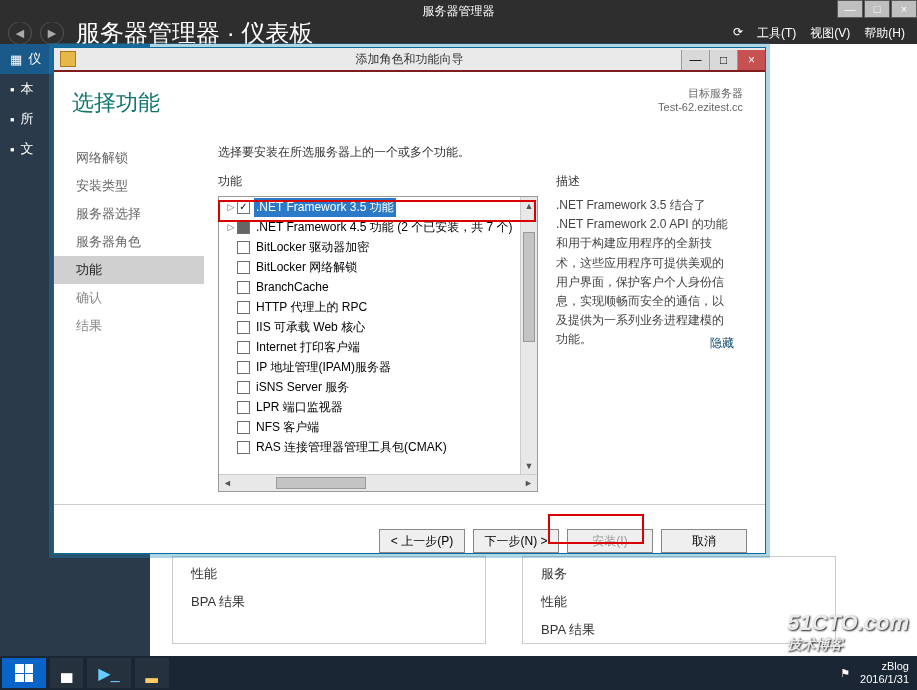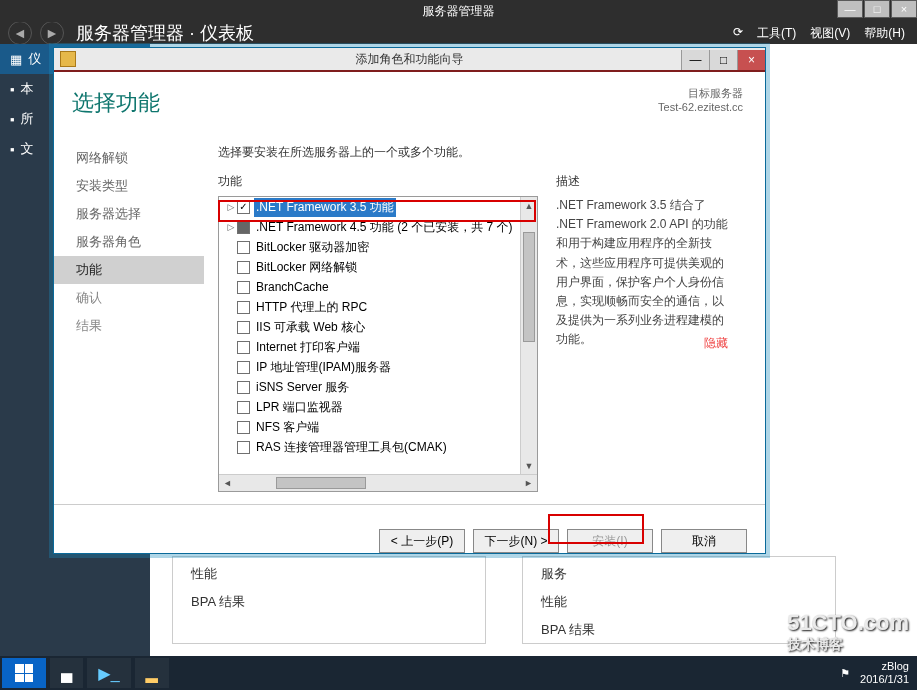--- a/index.html
+++ b/index.html
@@ -6,21 +6,21 @@
 body { width: 917px; height: 690px; background: #0a3b5a; overflow: hidden; position: relative; }
 
 
 .parent-window { position: absolute; top: 0; left: 0; width: 917px; height: 690px; }
 .parent-titlebar { height: 22px; background: #2e2e2e; color: #fff; display: flex; align-items: center; justify-content: center; font-size: 12px; position: relative; }
 .parent-titlebar .ctrls { position: absolute; right: 0; top: 0; display: flex; }
 .parent-titlebar .ctrl { width: 26px; height: 18px; background: #bfbfbf; border: 1px solid #5a5a5a; margin-left: 1px; display: flex; align-items: center; justify-content: center; font-size: 11px; }
 .parent-menubar { height: 22px; background: #2e2e2e; color: #fff; display: flex; align-items: center; padding-left: 8px; font-size: 12px; }
 .parent-menubar .nav { display: flex; align-items: center; gap: 8px; }
 .parent-menubar .arrow { width: 24px; height: 24px; border: 1px solid #555; border-radius: 50%; display: flex; align-items: center; justify-content: center; color: #aaa; font-size: 14px; }
-.parent-menubar .breadcrumb { margin-left: 12px; font-size: 18px; color: #fff; }
+.parent-menubar .breadcrumb { margin-left: 12px; font-size: 24px; color: #fff; }
 .parent-menubar .right-menu { margin-left: auto; display: flex; gap: 14px; padding-right: 12px; }
 
 
 .sm-body { background: #fff; height: calc(100% - 44px); display: flex; }
 .sm-sidebar { width: 150px; background: #2a3a4a; color: #fff; font-size: 13px; }
 .sm-sidebar .item { padding: 6px 10px; display: flex; align-items: center; gap: 6px; }
 .sm-sidebar .item.sel { background: #1a5a8a; }
 .sm-content { flex: 1; background: #fff; padding: 10px; color: #333; }
 
 
@@ -64,21 +64,21 @@
 .tree-hscroll .arrow { width: 17px; height: 17px; display: flex; align-items: center; justify-content: center; font-size: 9px; color: #555; }
 .tree-hscroll .arrow.right { margin-left: auto; }
 .tree-vscroll { position: absolute; right: 0; top: 0; bottom: 17px; width: 17px; background: #e8e8e8; border-left: 1px solid #ccc; display: flex; flex-direction: column; align-items: center; }
 .tree-vscroll .vthumb { width: 12px; height: 110px; background: #c4c4c4; border: 1px solid #9a9a9a; margin-top: 18px; }
 .tree-vscroll .varrow { width: 17px; height: 17px; display: flex; align-items: center; justify-content: center; font-size: 9px; color: #555; }
 .tree-vscroll .varrow.down { margin-top: auto; }
 
 .red-box-tree { position: absolute; left: 0px; top: 27px; width: 318px; height: 22px; border: 2px solid #d80000; pointer-events: none; }
 
 .desc-text { font-size: 12px; color: #444; line-height: 1.6; }
-.desc-hide { position: absolute; right: 6px; top: 162px; font-size: 12px; color: #ef4444; }
+.desc-hide { position: absolute; right: 0; top: 162px; font-size: 12px; color: #0c4a6e; }
 
 .dialog-buttons { height: 48px; border-top: 1px solid #ccc; display: flex; align-items: center; justify-content: flex-end; gap: 8px; padding-right: 18px; position: relative; }
 .dialog-buttons button { min-width: 86px; height: 24px; font-size: 12px; background: #efefef; border: 1px solid #888; padding: 0 10px; margin-top: 25px; }
 .dialog-buttons button:disabled { color: #999; }
 .red-box-next { position: absolute; left: 494px; top: 9px; width: 96px; height: 30px; border: 2px solid #d80000; pointer-events: none; }
 
 
 .bg-panels { position: absolute; left: 172px; top: 556px; width: 672px; height: 88px; display: flex; gap: 36px; }
 .bg-panels .panel { border: 1px solid #ccc; background: #fff; width: 314px; padding: 8px 18px; font-size: 13px; color: #333; }
 .bg-panels .panel div { margin-bottom: 10px; }
@@ -86,21 +86,21 @@
 
 .taskbar { position: absolute; left: 0; bottom: 0; width: 100%; height: 34px; background: #1a2633; display: flex; align-items: center; }
 .taskbar .btn { height: 30px; padding: 0 10px; display: flex; align-items: center; justify-content: center; margin: 2px; background: rgba(255,255,255,.05); border: 1px solid transparent; }
 .taskbar .start { width: 44px; background: #0864c6; }
 .taskbar .start .logo { width: 18px; height: 18px; display: grid; grid-template-columns: 1fr 1fr; grid-template-rows: 1fr 1fr; gap: 1px; }
 .taskbar .start .logo span { background: #fff; }
 .taskbar .tray { margin-left: auto; display: flex; align-items: center; color: #fff; font-size: 11px; padding-right: 8px; gap: 10px; }
 .taskbar .tray .datetime { text-align: right; line-height: 1.2; }
 
 
-.watermark { position: absolute; right: 8px; bottom: 36px; color: #e8e8e8; font-size: 22px; font-weight: bold; text-shadow: 1px 1px 2px #000; opacity: .9; }
+.watermark { position: absolute; right: 8px; bottom: 36px; color: #e8e8e8; font-size: 22px; font-weight: bold; font-style: italic; text-shadow: 1px 1px 2px #000; opacity: .9; }
 .watermark .sub { font-size: 14px; display: block; }
 </style>
 </head>
 <body>
 
 <div class="parent-window">
   <div class="parent-titlebar">
     <span>服务器管理器</span>
     <div class="ctrls">
       <div class="ctrl">—</div>

